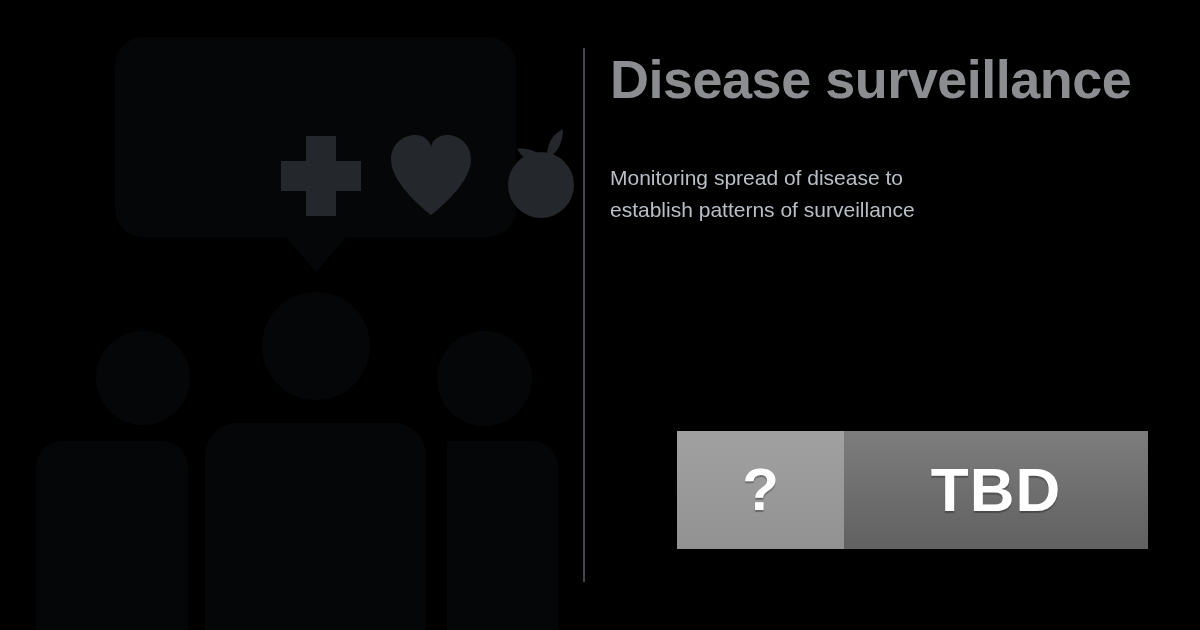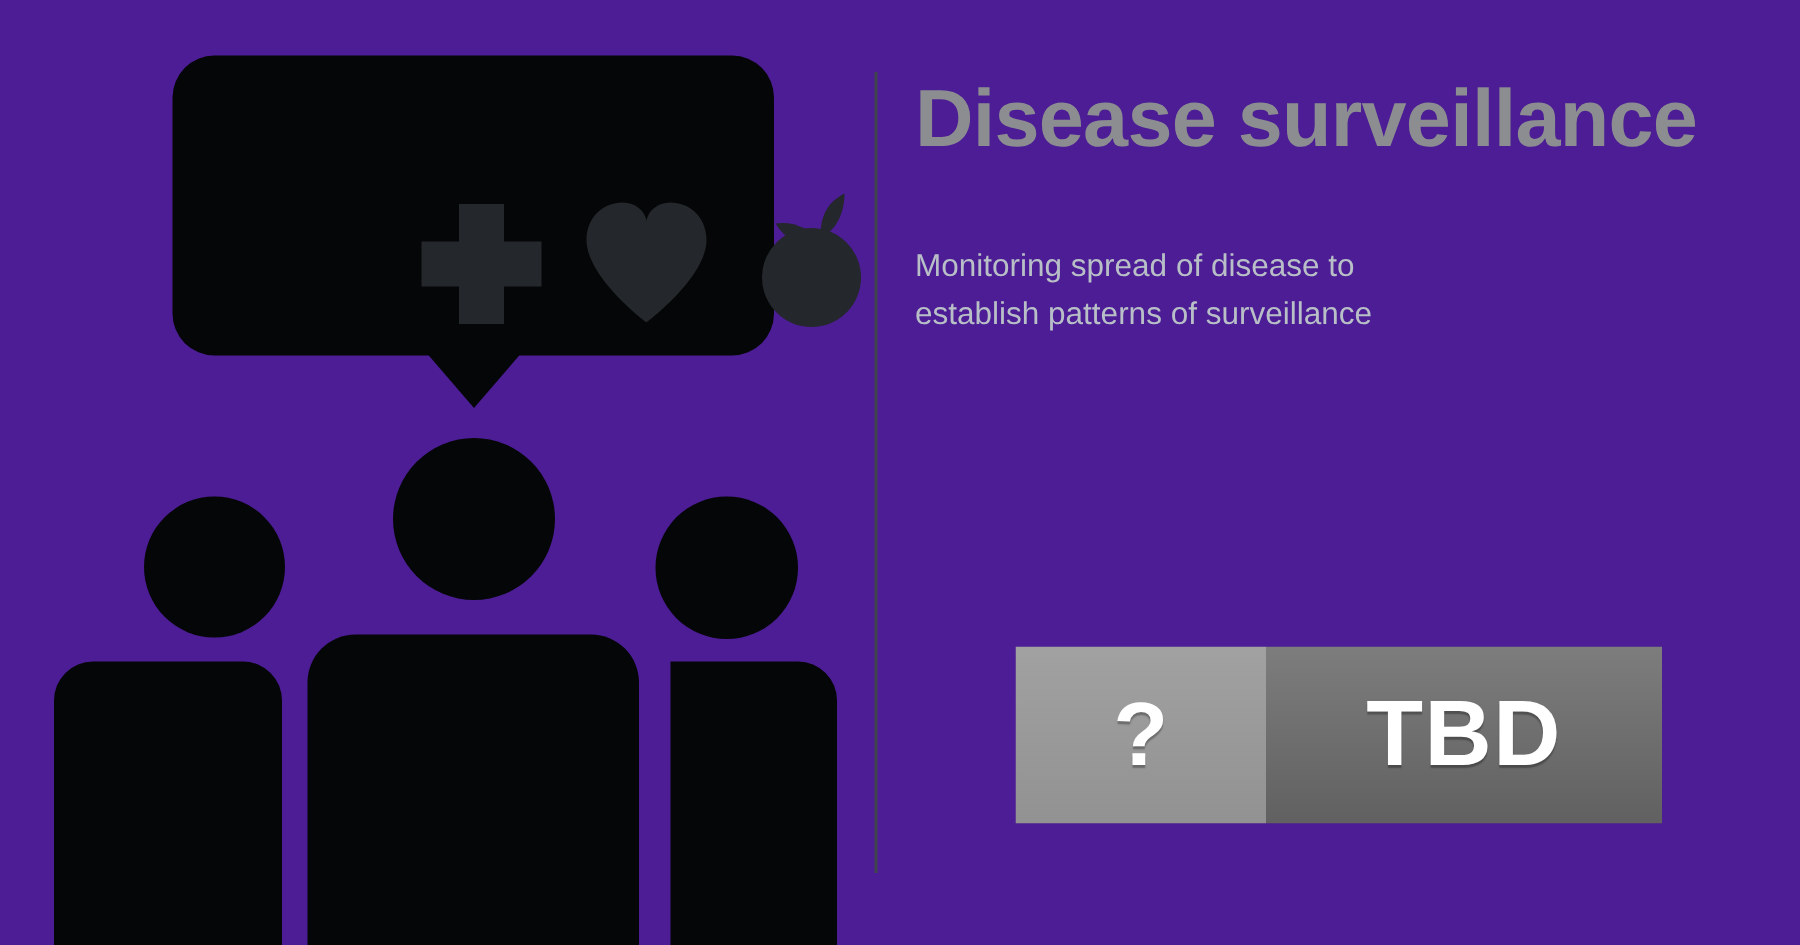--- a/index.html
+++ b/index.html
@@ -14,21 +14,21 @@
     font-family: "Liberation Sans", sans-serif;
     position: relative;
   }
 
   #canvas {
     position: absolute;
     inset: 0;
     width: 1200px;
     height: 630px;
     overflow: hidden;
-    background: #4c1d95;
+    background: #000000;
   }
 
   
   .illustration {
     position: absolute;
     left: 0;
     top: 0;
     width: 583px;
     height: 630px;
   }
@@ -176,21 +176,21 @@
     background: #9b9b9b;
     background-image: linear-gradient(to bottom, rgba(255,255,255,0.06), rgba(0,0,0,0.06));
     width: 167px;
     display: flex;
     align-items: center;
     justify-content: center;
   }
   .badge-right {
     background: #6e6e6e;
     background-image: linear-gradient(to bottom, rgba(255,255,255,0.10), rgba(0,0,0,0.12));
-    width: 264px;
+    width: 304px;
     display: flex;
     align-items: center;
     justify-content: center;
   }
   .badge-text {
     color: #ffffff;
     font-weight: bold;
     font-size: 62px;
     line-height: 1;
     text-shadow: 0 2px 1px rgba(0,0,0,0.30);

